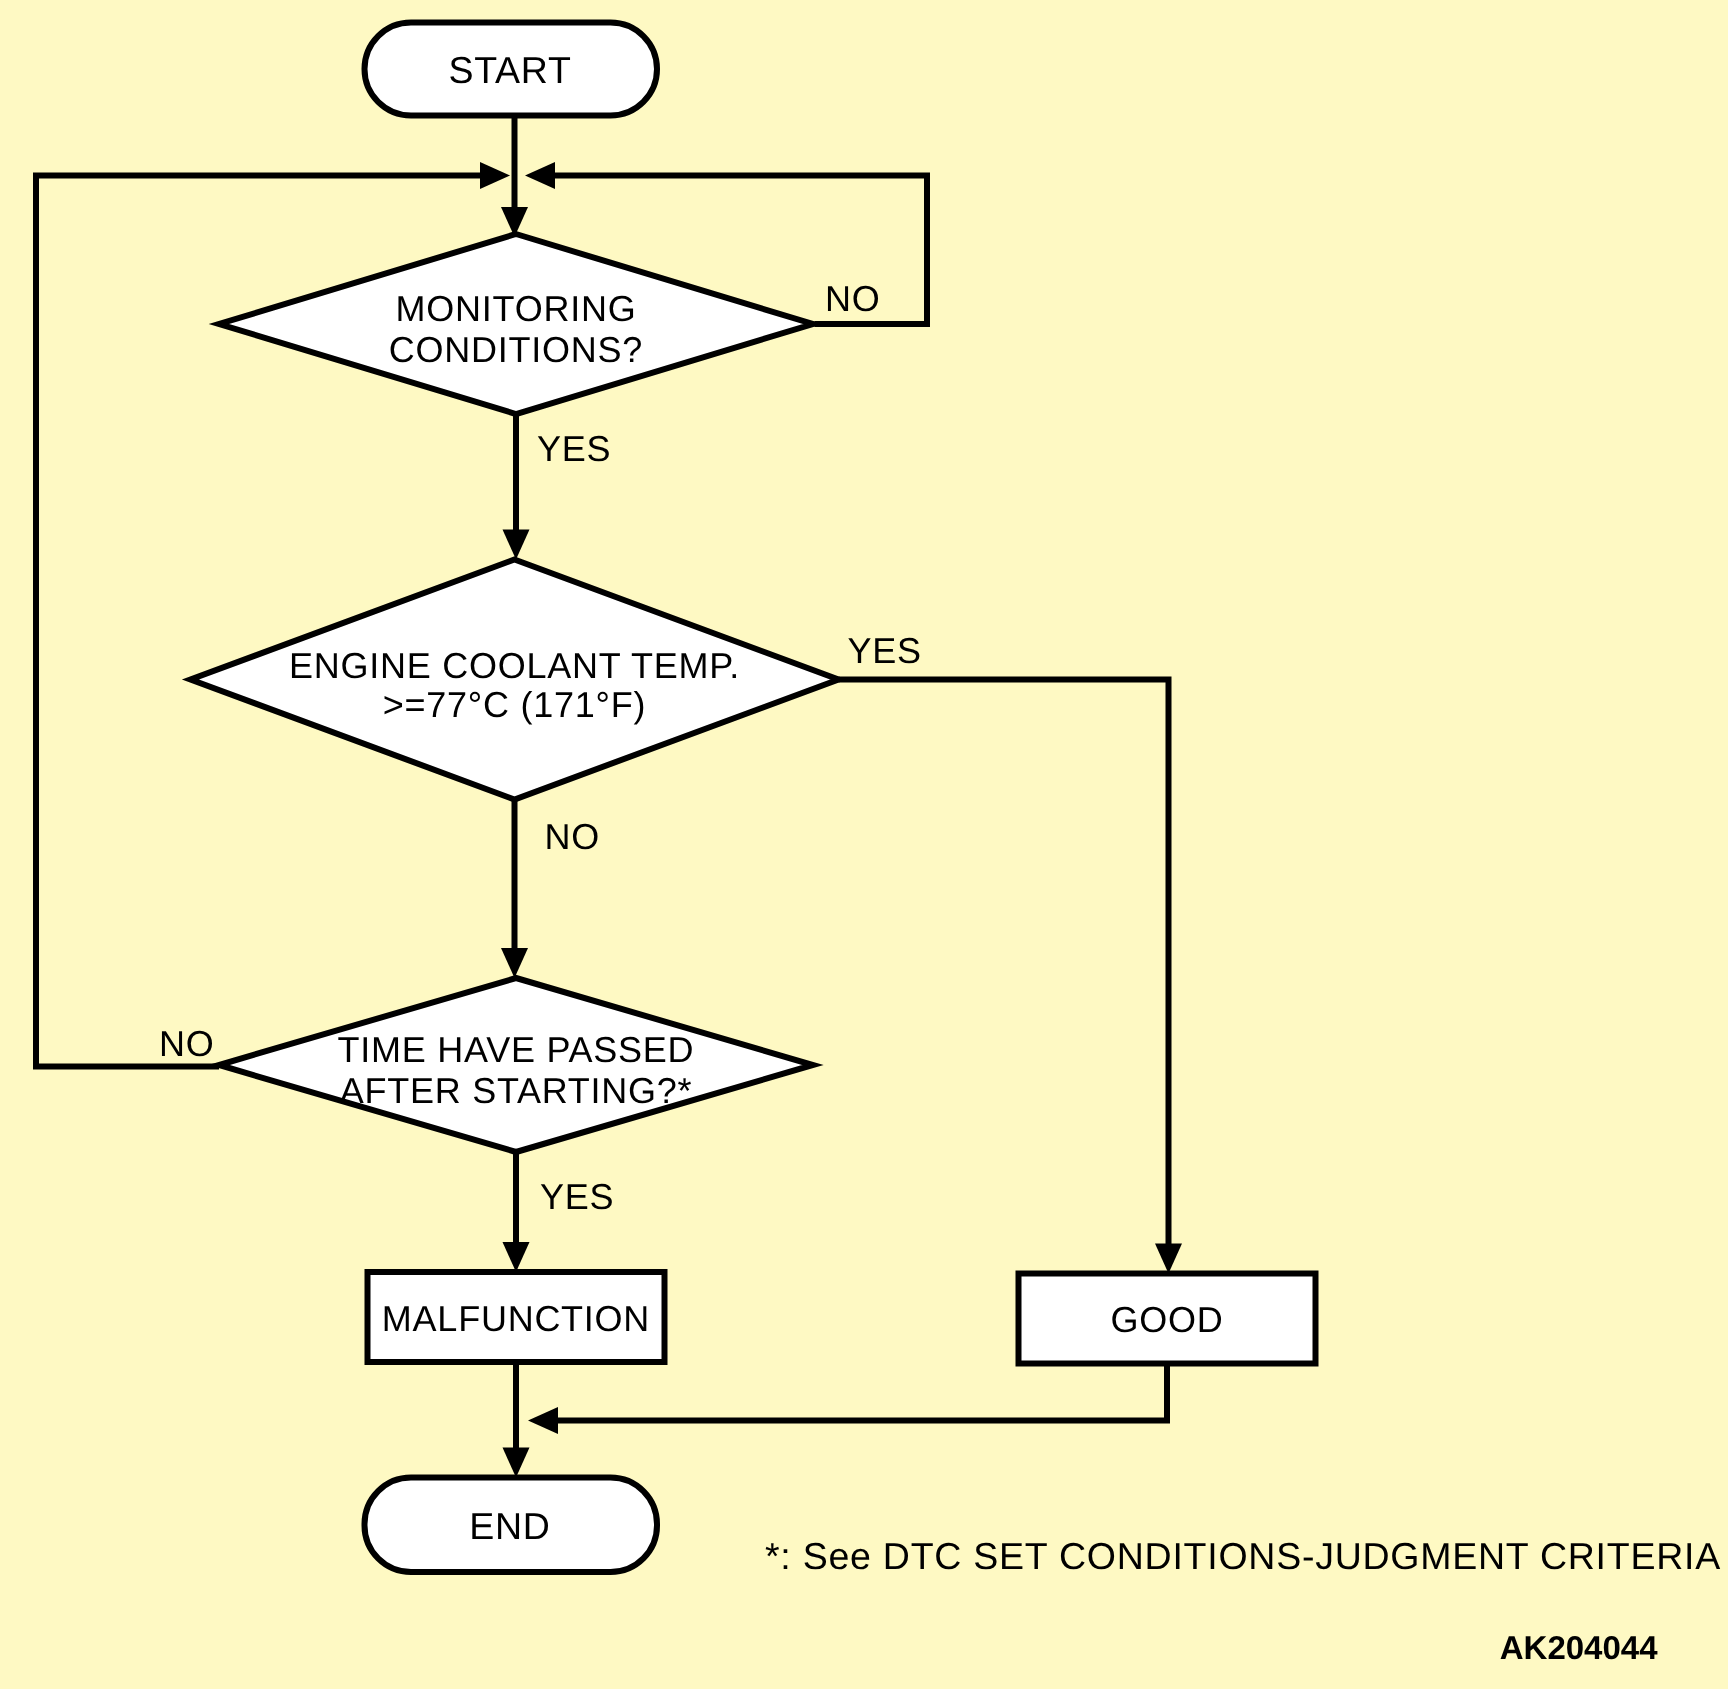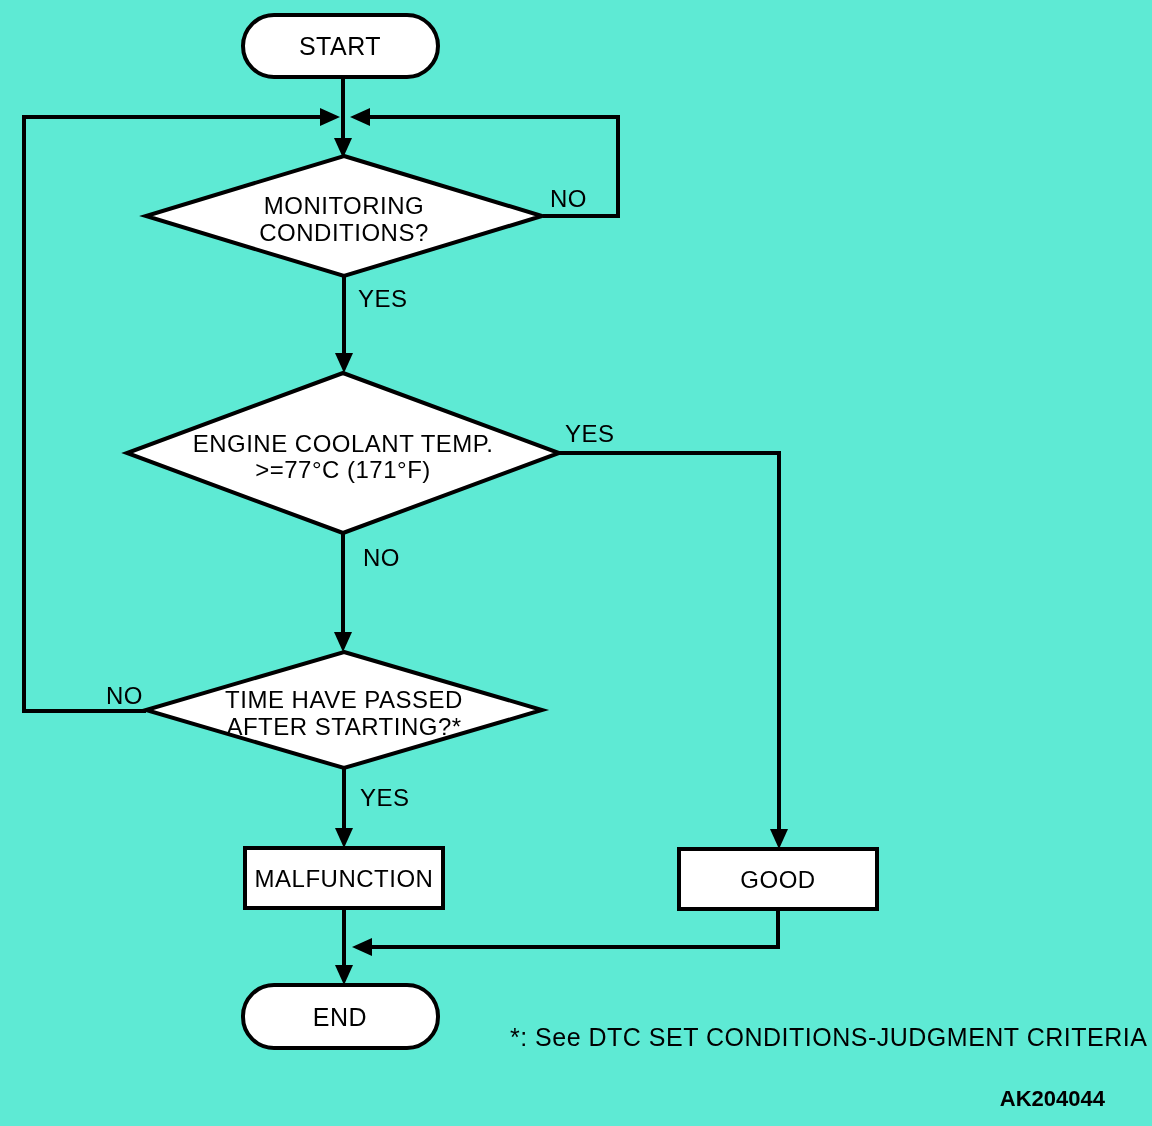--- a/index.html
+++ b/index.html
@@ -4,21 +4,21 @@
 <style>
   html, body {
     margin: 0;
     padding: 0;
     background: #ffffff;
   }
   .canvas {
     position: relative;
     width: 1152px;
     height: 1126px;
-    background: #5eead4;
+    background: #fef9c3;
     overflow: hidden;
   }
   svg text {
     font-family: "Liberation Sans", sans-serif;
     font-size: 24px;
     fill: #000000;
     letter-spacing: 0.5px;
   }
   svg text.mid { text-anchor: middle; }
   svg text.end { text-anchor: end; }

